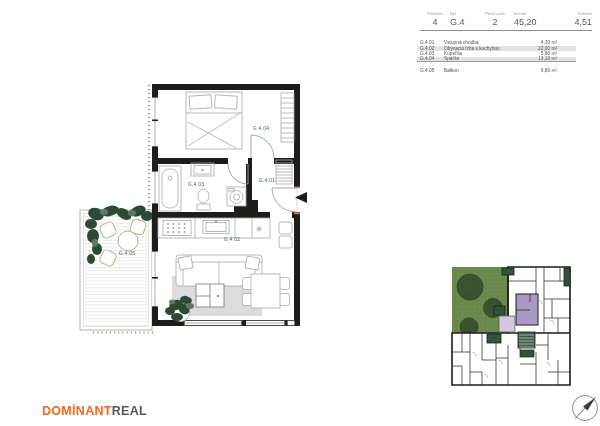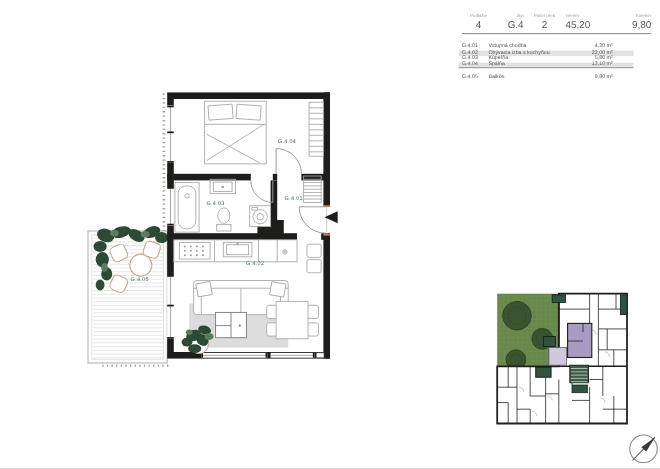--- a/index.html
+++ b/index.html
@@ -19,21 +19,21 @@
   body{background:#888;font-family:"Liberation Sans",sans-serif;}
   .page{position:relative;width:600px;height:426px;background:#ffffff;overflow:hidden;}
   .plan-svg{position:absolute;left:0;top:0;}
 
   
   .hdr{position:absolute;left:420px;top:11px;width:172px;border-bottom:1px solid #8f8f8f;padding-bottom:3px;}
   .hdr-row{display:flex;align-items:baseline;}
   .hdr-row.labels{font-size:4px;color:#9c9c9c;margin-bottom:1px;}
   .hdr-row.values{font-size:9px;color:#57575a;}
   .hc1{width:30px;text-align:center;}
-  .hc2{width:26px;text-align:right;}
+  .hc2{width:26px;text-align:left;}
   .hc3{width:38px;text-align:center;}
   .hsp{flex:1;}
   .hc4{width:44px;text-align:left;}
   .hc5{width:34px;text-align:right;}
 
   
   .legend{position:absolute;left:417px;top:40px;width:159px;font-size:4.8px;color:#565656;}
   .lrow{display:flex;align-items:center;height:5.5px;padding:0 3px;}
   .lrow.alt{background:var(--row-highlight);}
   .lrow .code{width:24px;}
@@ -350,21 +350,21 @@
       <span class="hsp"></span>
       <span class="hc4">Interiér</span>
       <span class="hc5">Exteriér</span>
     </div>
     <div class="hdr-row values">
       <span class="hc1">4</span>
       <span class="hc2">G.4</span>
       <span class="hc3">2</span>
       <span class="hsp"></span>
       <span class="hc4">45,20</span>
-      <span class="hc5">9,80</span>
+      <span class="hc5">4,51</span>
     </div>
   </div>
 
   <div class="legend">
     <div class="lrow">
       <span class="code">G.4.01</span>
       <span class="name">Vstupná chodba</span>
       <span class="area">4,30 m²</span>
     </div>
     <div class="lrow alt">
@@ -382,14 +382,17 @@
       <span class="name">Spálňa</span>
       <span class="area">13,10 m²</span>
     </div>
     <div class="lrow ext">
       <span class="code">G.4.05</span>
       <span class="name">Balkón</span>
       <span class="area">9,80 m²</span>
     </div>
   </div>
 
+  <div class="logo">
+    <span class="logo-primary">DOMİNANT</span><span class="logo-secondary">REAL</span>
+  </div>
 
 </div>
 
 </body></html>

